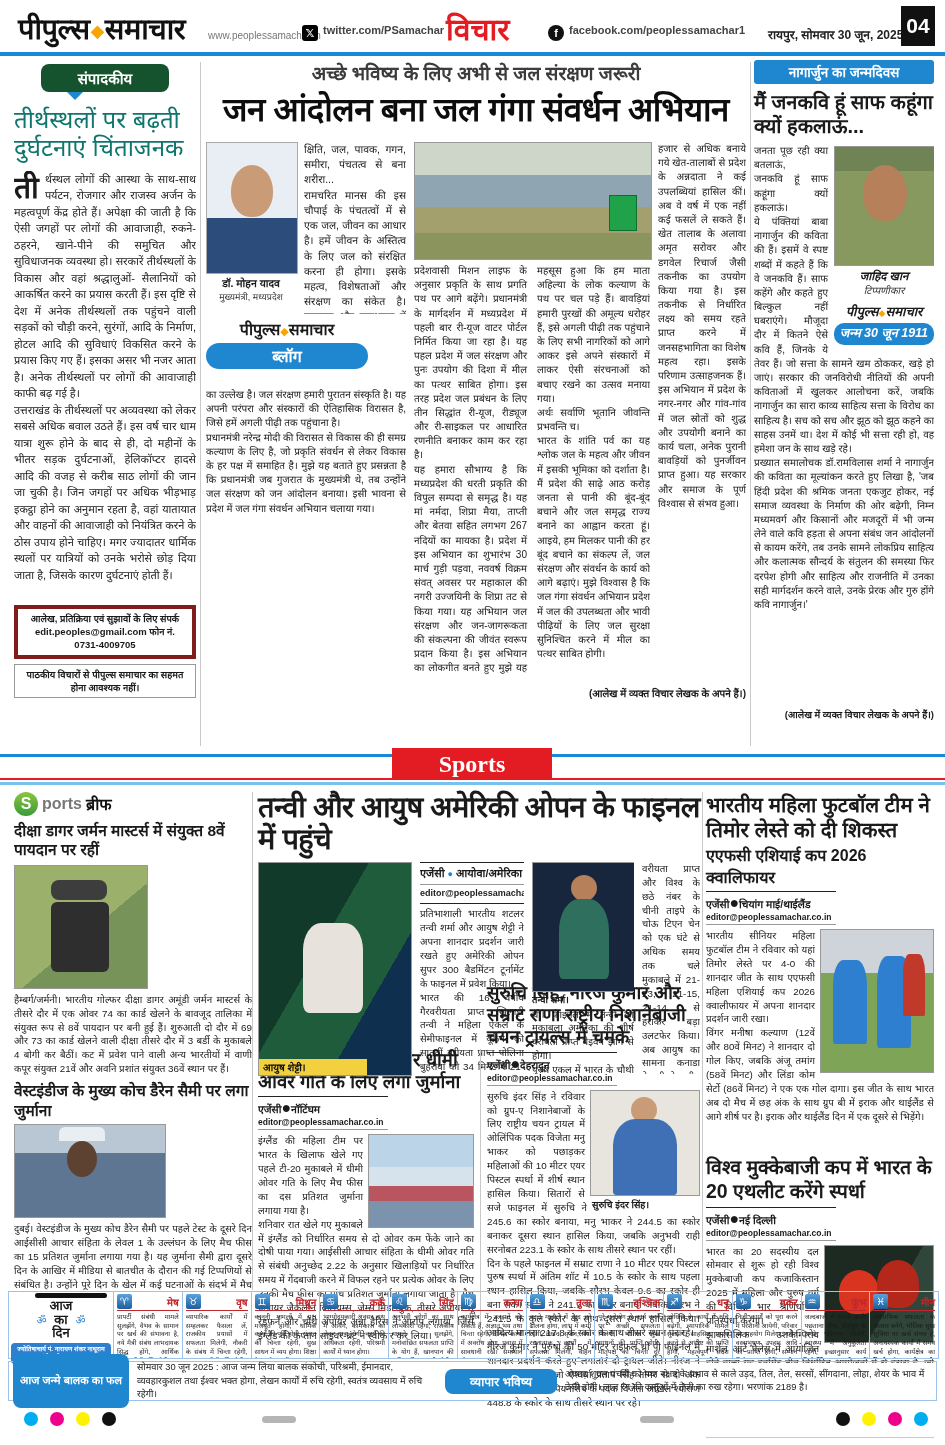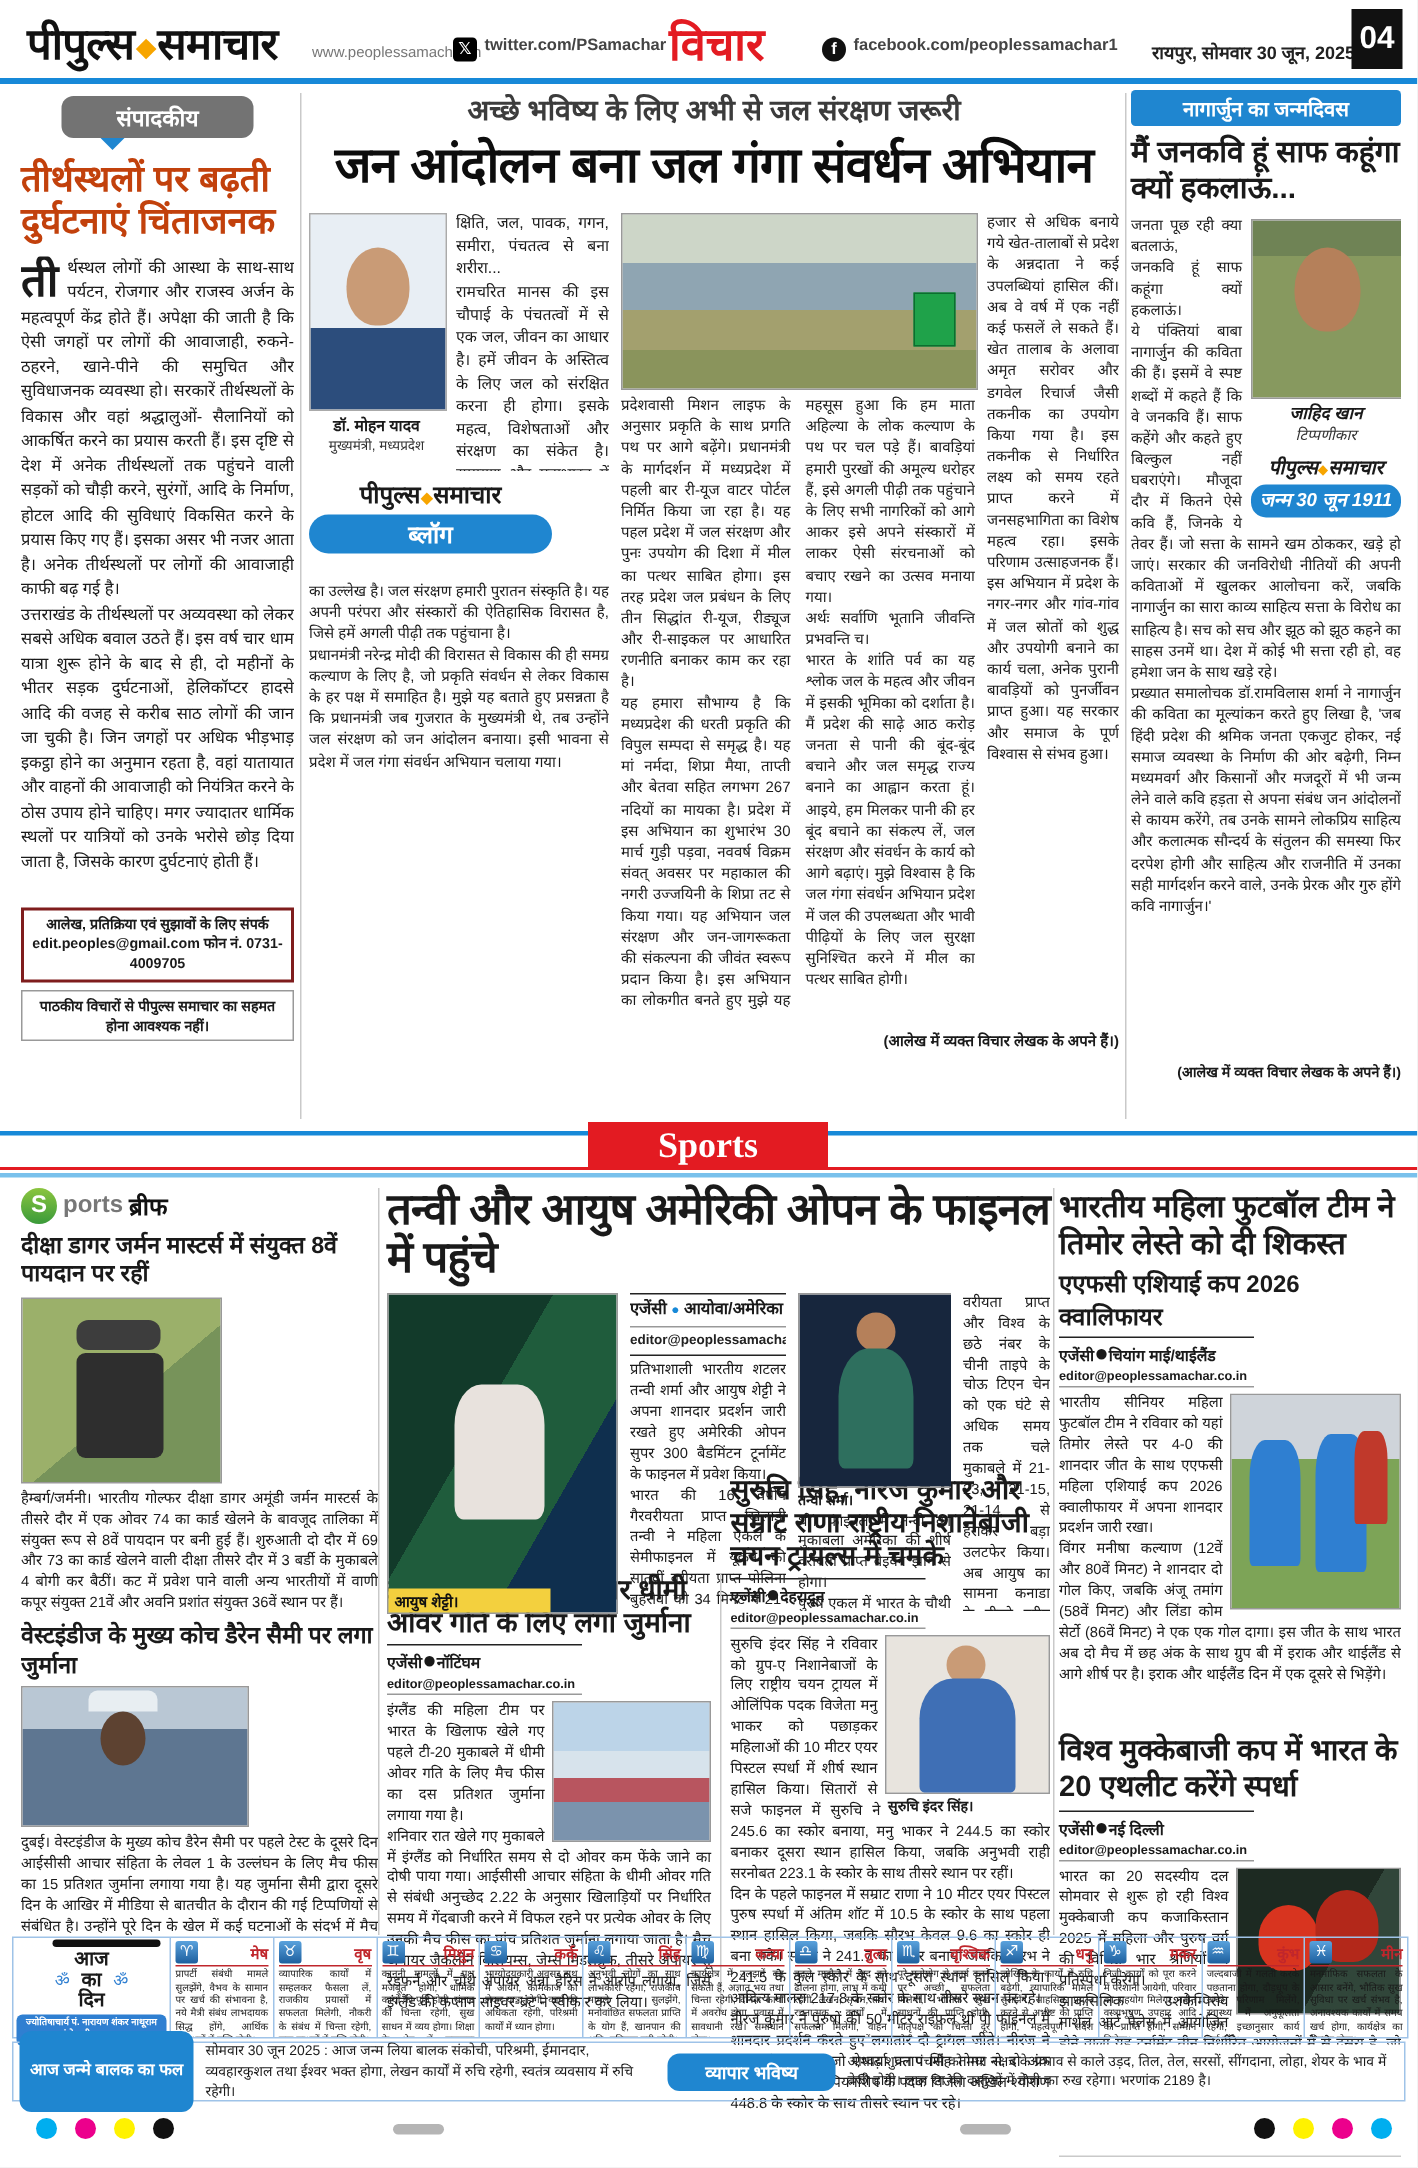--- a/index.html
+++ b/index.html
@@ -23,27 +23,27 @@
   .fb{position:absolute;left:548px;top:24px;font-size:11px;color:#444;font-weight:600;}
   .fb .ico{display:inline-block;width:16px;height:16px;background:#111;color:#fff;font-size:11px;line-height:16px;
            text-align:center;border-radius:50%;margin-right:5px;vertical-align:-3px;font-weight:700;}
   .dateline{position:absolute;left:768px;top:26px;font-size:12px;font-weight:700;color:#222;}
   .pageno{position:absolute;left:901px;top:6px;width:34px;height:40px;background:#111;color:#fff;
           font-size:21px;font-weight:800;text-align:center;line-height:40px;}
   .blue-rule{position:absolute;left:0;top:52px;width:945px;height:4px;background:#1789d8;}
 
   
   #editorial{position:absolute;left:14px;top:62px;width:182px;height:684px;}
-  .ed-badge{width:128px;margin:2px auto 0;background:#737373;color:#fff;font-weight:800;font-size:15px;
+  .ed-badge{width:128px;margin:2px auto 0;background:#14532d;color:#fff;font-weight:800;font-size:15px;
             text-align:center;border-radius:8px;padding:4px 0;position:relative;}
   .ed-badge:after{content:"";position:absolute;left:26px;bottom:-8px;border:8px solid transparent;border-top-color:#1f86d0;border-bottom:0;}
-  .ed-head{margin-top:14px;font-size:24px;line-height:1.18;font-weight:700;color:#c2410c;}
+  .ed-head{margin-top:14px;font-size:24px;line-height:1.18;font-weight:400;color:#0f766e;}
   .ed-body{margin-top:8px;font-size:11px;line-height:1.5;height:428px;}
   .dropcap{float:left;font-size:30px;font-weight:700;line-height:1;padding:2px 6px 0 0;}
-  .ed-contact{margin-top:6px;border:2px solid #7f1d1d;padding:3px 4px;text-align:center;font-size:9.5px;font-weight:700;line-height:1.4;}
+  .ed-contact{margin-top:6px;border:4px solid #7f1d1d;padding:3px 4px;text-align:center;font-size:9.5px;font-weight:700;line-height:1.4;}
   .ed-disc{margin-top:5px;border:1px solid #999;padding:3px 4px;text-align:center;font-size:9.5px;font-weight:700;}
 
   
   #kicker{position:absolute;left:206px;top:60px;width:540px;text-align:center;font-size:19px;font-weight:600;color:#3c3c3c;}
   #main-head{position:absolute;left:206px;top:86px;width:540px;text-align:center;font-size:33px;font-weight:800;
              letter-spacing:-.5px;color:#0d0d0d;}
   #main-body{position:absolute;left:206px;top:142px;width:540px;height:566px;}
   .cm-photo{position:absolute;left:0;top:0;width:90px;height:130px;border:1px solid #aaa;
             background:linear-gradient(#e8eef4 0 58%,#2c4d7c 58% 100%);}
   .cm-face{position:absolute;left:24px;top:22px;width:42px;height:52px;border-radius:50% 50% 46% 46%;background:#c99b76;}

